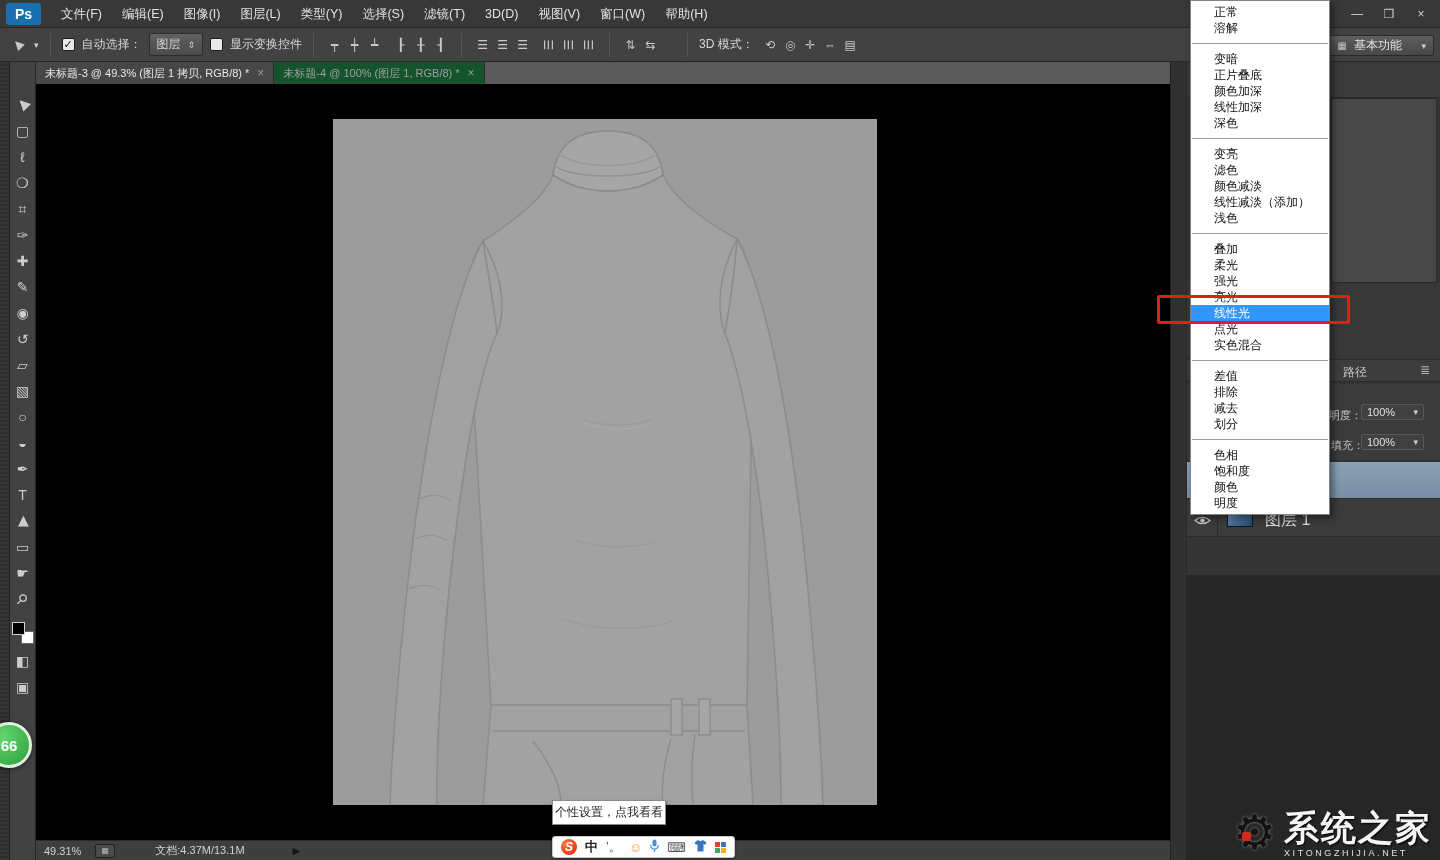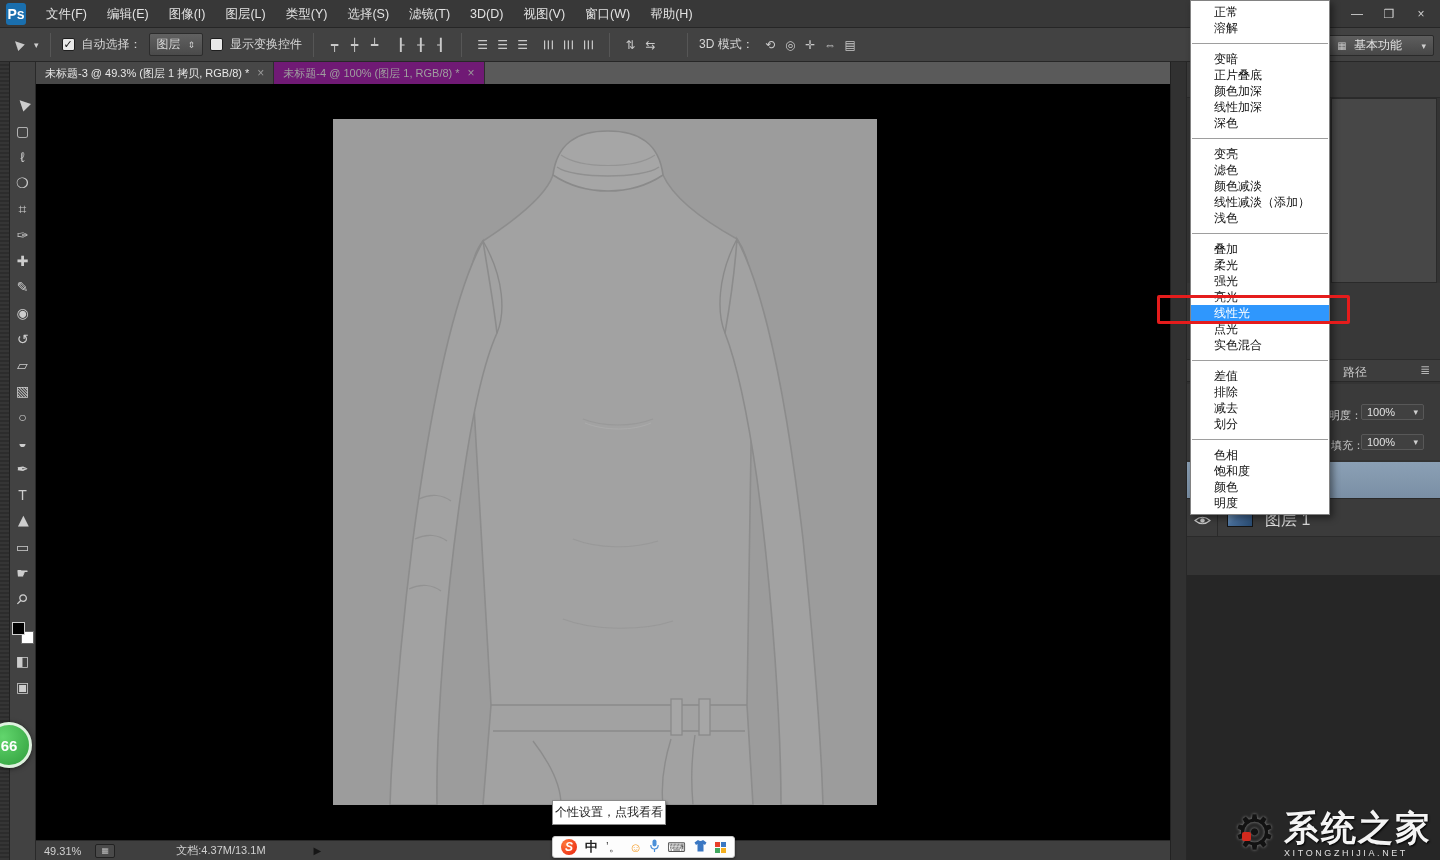--- a/index.html
+++ b/index.html
@@ -1,21 +1,21 @@
 <!DOCTYPE html>
 <html><head>
 <meta charset="utf-8">
 <style>
   *{margin:0;padding:0;box-sizing:border-box}
   html,body{width:1440px;height:860px;overflow:hidden}
   body{position:relative;background:#2a2a2a;font-family:"Liberation Sans","DejaVu Sans",sans-serif;cursor:default}
 
   
   #menubar{position:absolute;left:0;top:0;width:1440px;height:28px;background:#383838;border-bottom:1px solid #262626;display:flex;align-items:center;z-index:5}
-  .ps-logo{width:20px;height:22px;margin:0 10px 0 6px;background:#1a6fae;color:#fff;font-weight:bold;font-size:14px;text-align:center;line-height:22px;border-radius:3px}
+  .ps-logo{width:35px;height:22px;margin:0 10px 0 6px;background:#1a6fae;color:#fff;font-weight:bold;font-size:14px;text-align:center;line-height:22px;border-radius:3px}
   .menu-item{padding:0 10px;height:28px;line-height:28px;font-size:12.5px;color:#e2e2e2}
   .win-controls{margin-left:auto;display:flex;margin-right:4px;gap:2px}
   .win-btn{width:30px;height:20px;line-height:20px;text-align:center;color:#cfcfcf;font-size:12px}
 
   
   #optionsbar{position:absolute;left:0;top:28px;width:1440px;height:34px;background:#424242;border-bottom:1px solid #272727;display:flex;align-items:center;gap:7px;padding:0 8px;font-size:12px;color:#d6d6d6;z-index:5}
   .ob-sep{width:1px;height:24px;background:#2d2d2d;border-right:1px solid #565656;margin:0 4px}
   .checkbox{width:13px;height:13px;background:#e9e9e9;border:1px solid #1e1e1e;color:#111;font-size:11px;line-height:11px;text-align:center;border-radius:2px}
   .checkbox.empty{color:transparent}
   .ob-select{display:flex;align-items:center;gap:7px;background:linear-gradient(#616161,#4a4a4a);border:1px solid #2c2c2c;border-radius:2px;padding:2px 7px}
@@ -26,40 +26,40 @@
   .rot90{display:inline-block;transform:rotate(90deg)}
   .rot45{display:inline-block;transform:rotate(45deg)}
   .caret{font-size:9px;color:#cfcfcf}
   .ws-btn{position:absolute;right:6px;top:7px;height:21px;width:106px;background:linear-gradient(#5e5e5e,#474747);border:1px solid #2a2a2a;border-radius:2px;display:flex;align-items:center;gap:6px;padding:0 7px;font-size:12px;color:#e3e3e3}
   .ws-btn .caret{margin-left:auto}
 
   
   #tabbar{position:absolute;left:36px;top:62px;width:1134px;height:22px;background:#5a5a5a;display:flex;z-index:4}
   .tab{display:flex;align-items:center;gap:8px;padding:0 9px;font-size:11px;height:22px;border-right:1px solid #2d2d2d;white-space:nowrap}
   .tab.active{background:#474747;color:#e8e8e8}
-  .tab.inactive{background:#701a75;color:#9f9f9f}
+  .tab.inactive{background:#14532d;color:#9f9f9f}
   .tab-close{font-size:12px;color:#9a9a9a}
 
   
   #leftgrip{position:absolute;left:0;top:62px;width:10px;height:798px;background-image:repeating-linear-gradient(0deg,#353535 0 2px,#2c2c2c 2px 4px);border-right:1px solid #222;z-index:4}
   #toolbar{position:absolute;left:10px;top:62px;width:26px;height:798px;background:#424242;border-right:1px solid #292929;display:flex;flex-direction:column;align-items:center;padding-top:30px;z-index:4}
   .tool{width:26px;height:26px;line-height:26px;text-align:center;font-size:14px;color:#cdcdcd}
   .swatches{position:relative;width:22px;height:22px;margin:10px 0 4px}
   .sw-fg{position:absolute;left:0;top:0;width:13px;height:13px;background:#000;border:1px solid #cfcfcf;z-index:2}
   .sw-bg{position:absolute;right:0;bottom:0;width:13px;height:13px;background:#fff;border:1px solid #666}
 
   
   #canvas{position:absolute;left:36px;top:84px;width:1134px;height:756px;background:#000;z-index:1}
   svg.garment{position:absolute;left:297px;top:35px}
 
   
   #statusbar{position:absolute;left:36px;top:840px;width:1134px;height:20px;background:#3f3f3f;border-top:1px solid #292929;display:flex;align-items:center;font-size:11px;color:#d0d0d0;z-index:4}
   .sb-zoom{margin-left:8px}
   .sb-mini{margin-left:14px;width:20px;height:14px;background:#4a4a4a;border:1px solid #222;border-radius:2px;font-size:8px;line-height:12px;text-align:center;color:#bbb}
-  .sb-doc{margin-left:61px}
+  .sb-doc{margin-left:40px}
   .sb-arrow{margin-left:48px;color:#161616;font-size:10px}
 
   
   #rightpanel{position:absolute;left:1170px;top:62px;width:270px;height:798px;background:#343434;border-left:1px solid #222;z-index:2}
   .rp-strip{position:absolute;left:0;top:0;width:16px;height:798px;background:#313131;border-right:1px solid #272727}
   .rp-blockA{position:absolute;left:16px;right:0;top:0;height:36px;background:#3a3a3a;border-bottom:1px solid #2b2b2b}
   .rp-blockB{position:absolute;left:160px;top:36px;width:106px;height:185px;background:#474747;border:1px solid #2a2a2a}
   .rp-blockC{position:absolute;left:16px;right:0;top:221px;height:77px;background:#383838;border-bottom:1px solid #2b2b2b}
   .lp-tabs{position:absolute;left:16px;right:0;top:298px;height:22px;background:#3d3d3d;border-bottom:1px solid #292929;font-size:12px;color:#c6c6c6}
   .lp-tab{position:absolute;top:4px}

